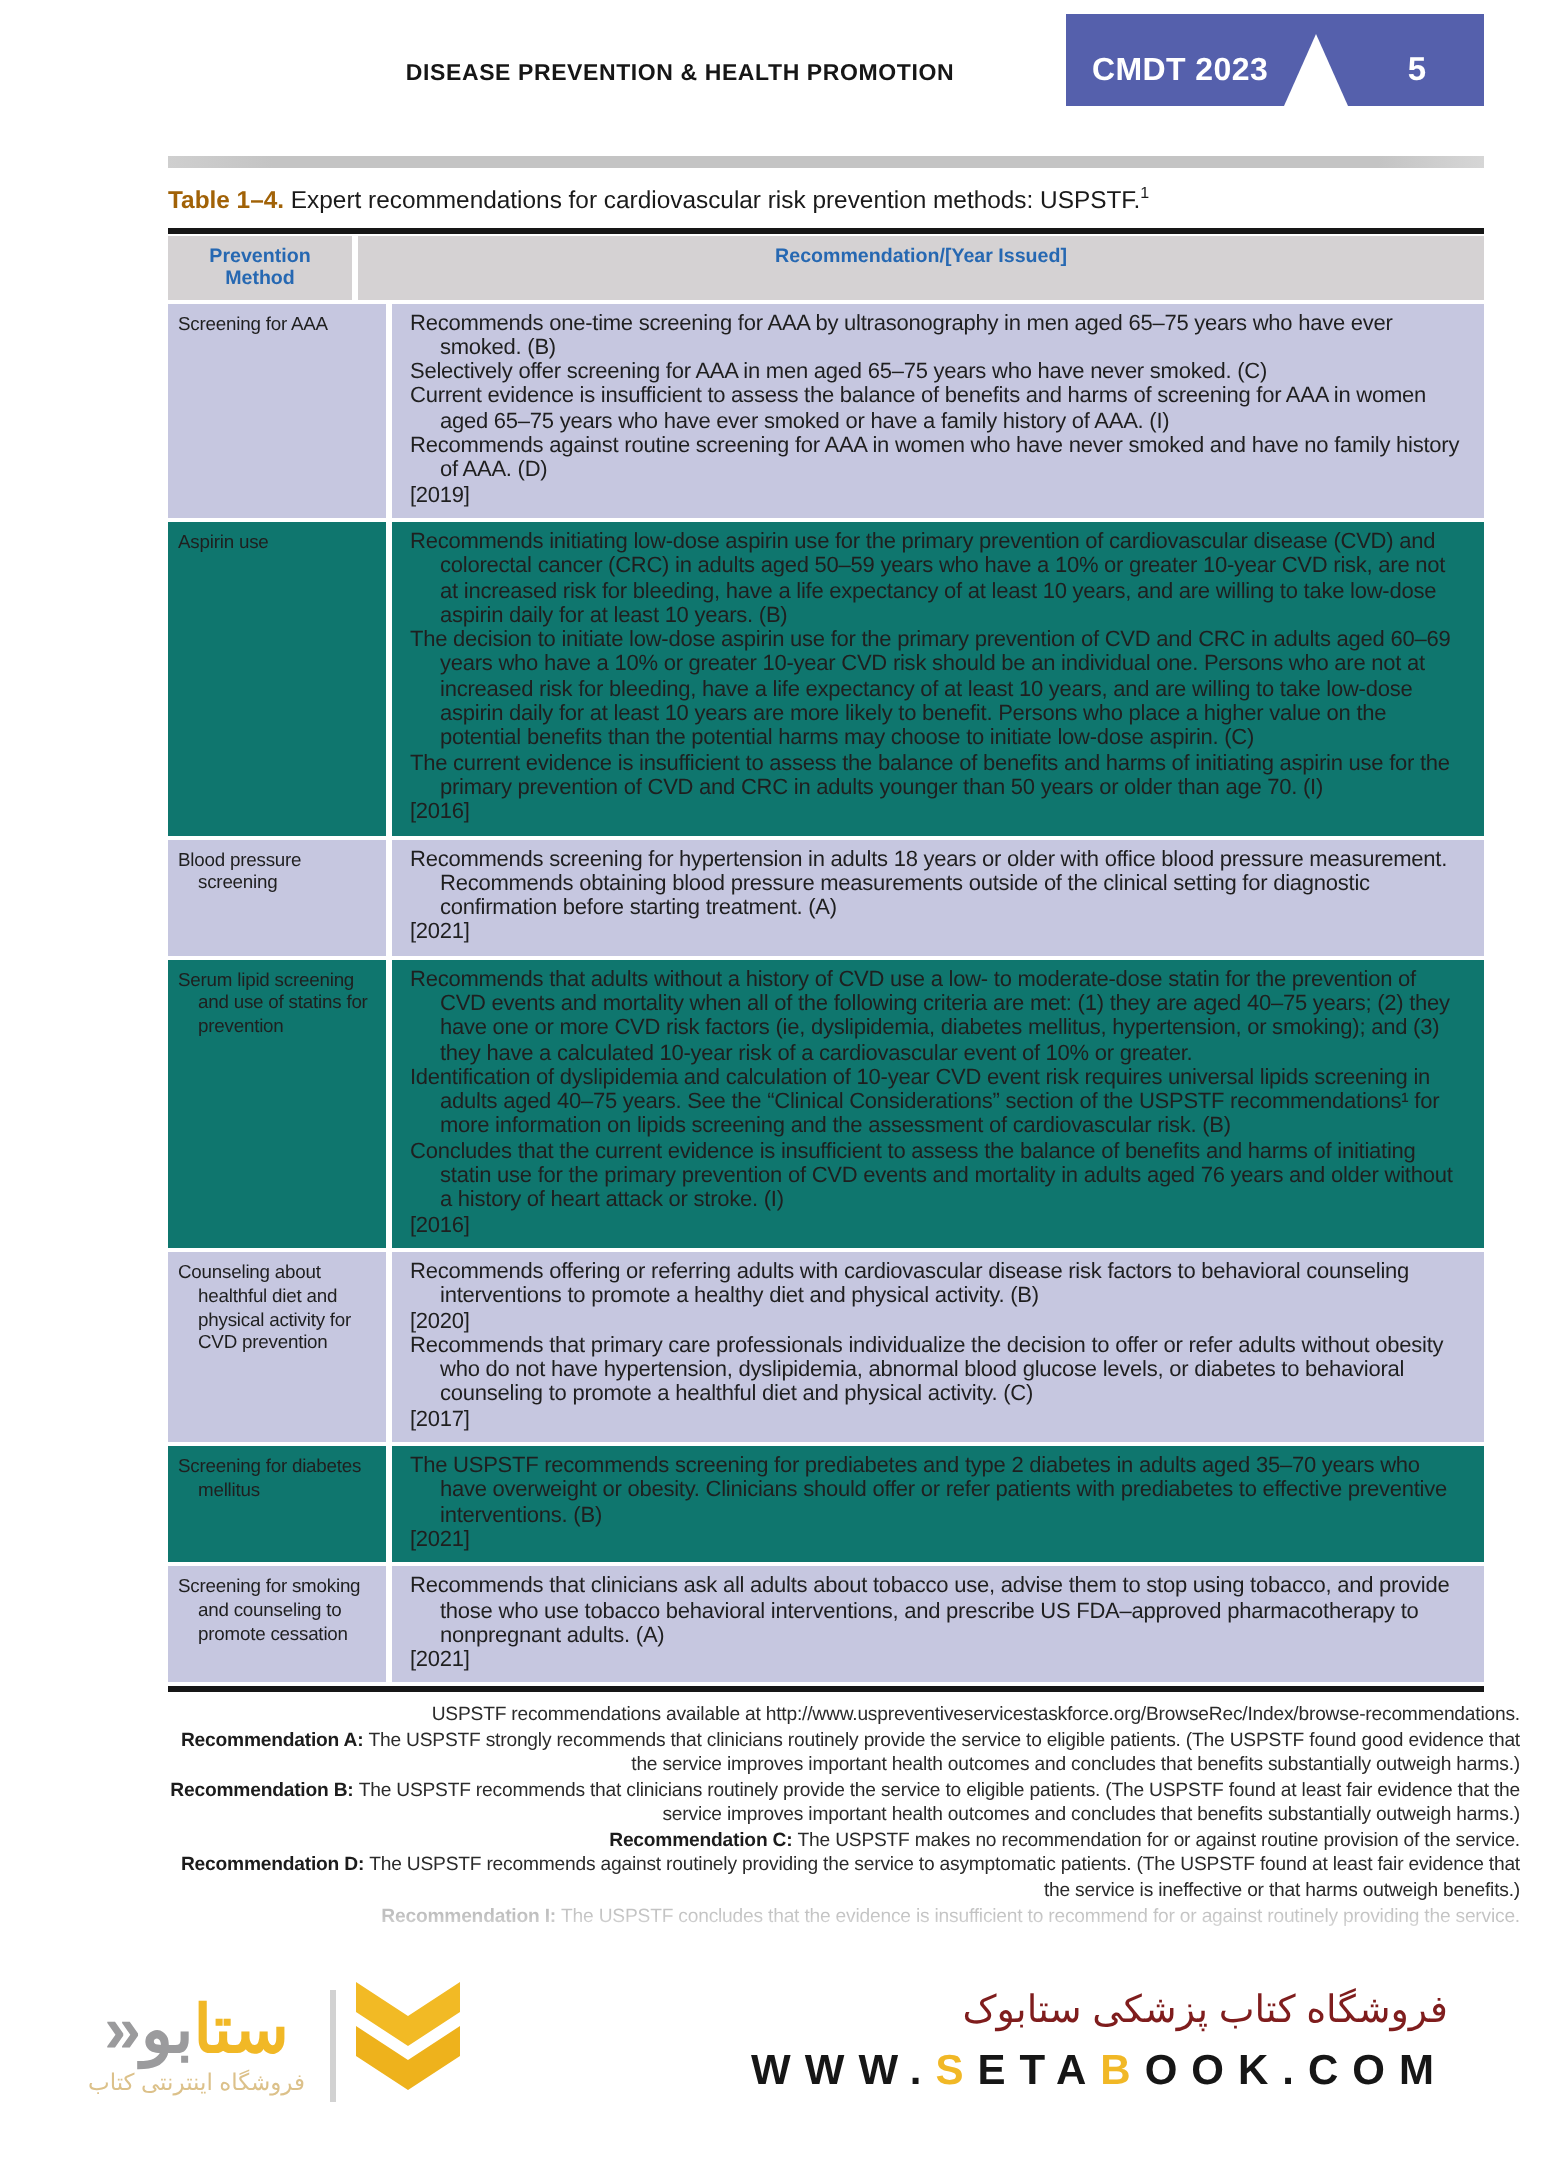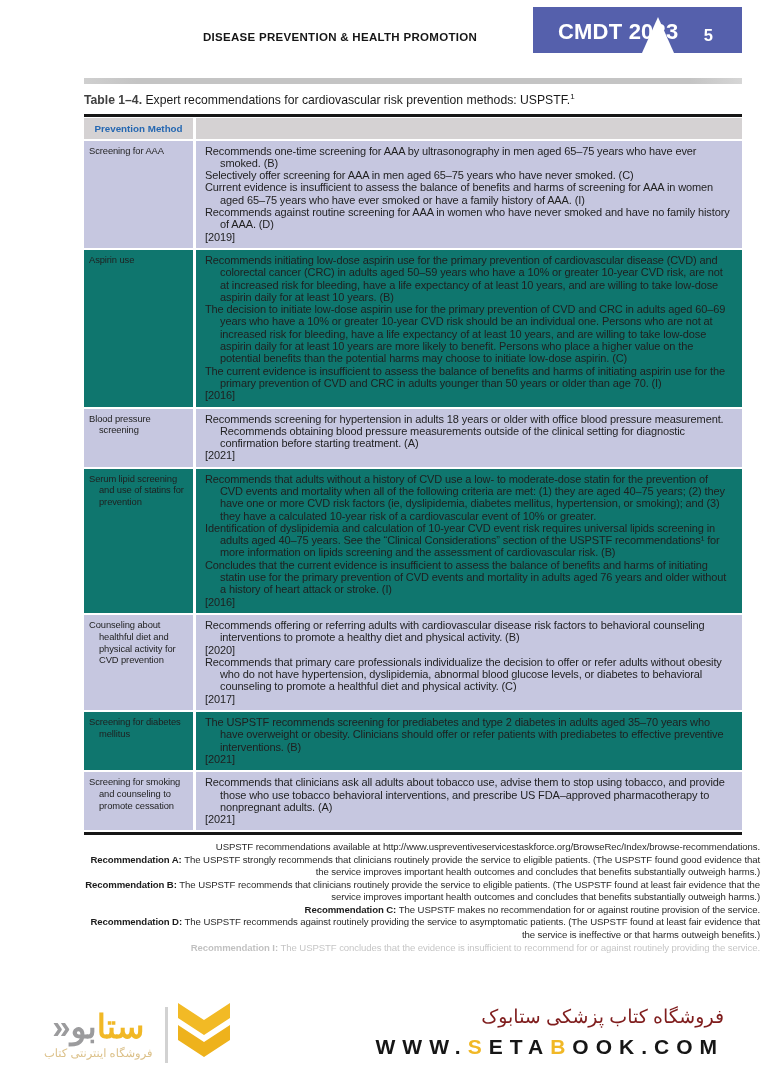--- a/index.html
+++ b/index.html
@@ -14,47 +14,47 @@
   .running-head{
     position:absolute;top:31px;left:150px;width:380px;text-align:center;
     font-size:11.5px;font-weight:bold;letter-spacing:.3px;color:#161616;
     white-space:nowrap;
   }
   .banner{
     position:absolute;left:533px;top:7px;width:209px;height:46px;
     background:#5560ac;
   }
   .banner-edition{
-    position:absolute;left:25px;bottom:8px;color:#ffffff;
-    font-size:22px;font-weight:bold;letter-spacing:.2px;
+    position:absolute;left:13px;bottom:8px;color:#ffffff;
+    font-size:16px;font-weight:bold;letter-spacing:.2px;
   }
   .banner-page{
     position:absolute;right:29px;bottom:8px;color:#ffffff;
     font-size:16.5px;font-weight:bold;
   }
   .banner-notch{
     position:absolute;left:109px;bottom:0;width:0;height:0;
     border-left:16px solid transparent;border-right:16px solid transparent;
     border-bottom:36px solid #ffffff;
   }
   .gray-bar{
     position:absolute;top:78px;left:84px;width:658px;height:6px;
     background:linear-gradient(to right,#cfcfcf,#c4c4c4 8%,#c4c4c4 92%,#d6d6d6);
   }
 
   
   .content{position:absolute;top:92px;left:84px;width:658px;}
   .table-title{font-size:12.2px;margin:0 0 7px 0;color:#1a1a1a;}
-  .table-title .tlabel{color:#404040;font-weight:bold;margin-top:16px;}
+  .table-title .tlabel{color:#a16207;font-weight:bold;margin-top:16px;}
   .table-title sup{font-size:8px;}
   .thick-rule{height:2.5px;background:#161616;}
   .thead{display:flex;background:#d5d2d3;margin-top:1px;margin-bottom:2px;}
   .th{font-size:9.8px;font-weight:bold;color:#2668b2;text-align:center;
       padding:5px 3px;}
-  .th-method{width:112px;border-right:3px solid #ffffff;box-sizing:border-box;}
+  .th-method{width:95px;border-right:3px solid #ffffff;box-sizing:border-box;}
   .th-rec{flex:1;}
   .trow{display:flex;margin-bottom:2px;}
   .trow.shade-dark .cell{background:#c6c7e0;}
   .trow.shade-light .cell{background:#0f766e;}
   .cell{box-sizing:border-box;}
   .cell-method{
     width:112px;padding:4px 2px 5px 5px;font-size:9.4px;line-height:11.8px;
     border-right:3px solid #ffffff;letter-spacing:-.1px;
   }
   .cell-method .para{padding-left:10px;text-indent:-10px;margin:0;}
@@ -64,21 +64,21 @@
 
   
   .footnotes{margin-top:6px;width:676px;font-size:9.6px;line-height:12.6px;
     color:#2b2b2b;letter-spacing:-.1px;}
   .fnote{margin:0;text-align:right;}
   .fnote b{color:#1c1c1c;}
   .fnote.faded{opacity:.28;filter:blur(.3px);}
 
   
   .watermark{
-    position:absolute;left:0;bottom:0;width:740px;height:84px;background:#ffffff;
+    position:absolute;left:0;bottom:12px;width:740px;height:84px;background:#ffffff;
   }
   .watermark::before{
     content:"";position:absolute;left:0;top:-26px;width:100%;height:26px;
     background:linear-gradient(to bottom,rgba(255,255,255,0),rgba(255,255,255,.92) 70%,#ffffff);
   }
   .logo{position:absolute;left:44px;top:8px;display:flex;align-items:center;}
   .logo-text{display:flex;flex-direction:column;align-items:center;}
   .wordmark{font-size:33px;font-weight:bold;line-height:34px;direction:rtl;white-space:nowrap;}
   .wordmark .wm-yellow{color:#f1b826;}
   .wordmark .wm-gray{color:#9b9b9d;}
@@ -106,20 +106,21 @@
   </div>
   <div class="gray-bar"></div>
 
   <div class="content">
     <p class="table-title"><span class="tlabel">Table 1–4.</span><span> Expert recommendations for cardiovascular risk prevention methods: USPSTF.</span><sup>1</sup></p>
 
     <div class="thick-rule"></div>
 
     <div class="thead">
       <div class="th th-method">Prevention Method</div>
+      <div class="th th-rec">Recommendation/[Year Issued]</div>
     </div>
 
     <div id="table-body">
   <div class="trow shade-dark">
     <div class="cell cell-method">
       <div class="para method-text">Screening for AAA</div>
     </div>
     <div class="cell cell-rec">
             <div class="para">Recommends one-time screening for AAA by ultrasonography in men aged 65–75 years who have ever smoked. (B)</div>
             <div class="para">Selectively offer screening for AAA in men aged 65–75 years who have never smoked. (C)</div>

